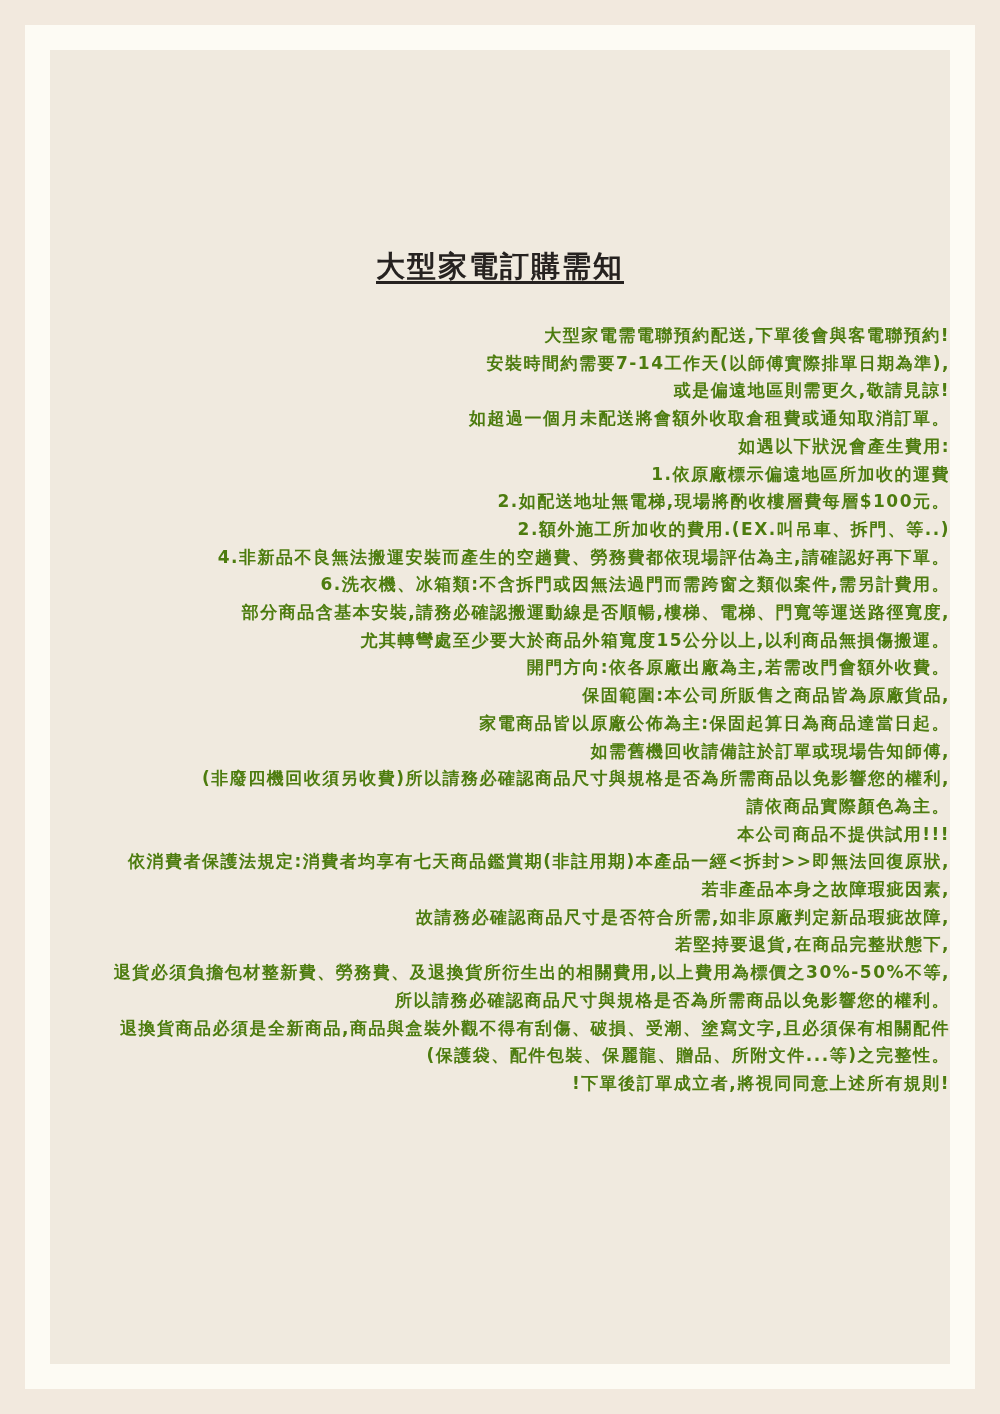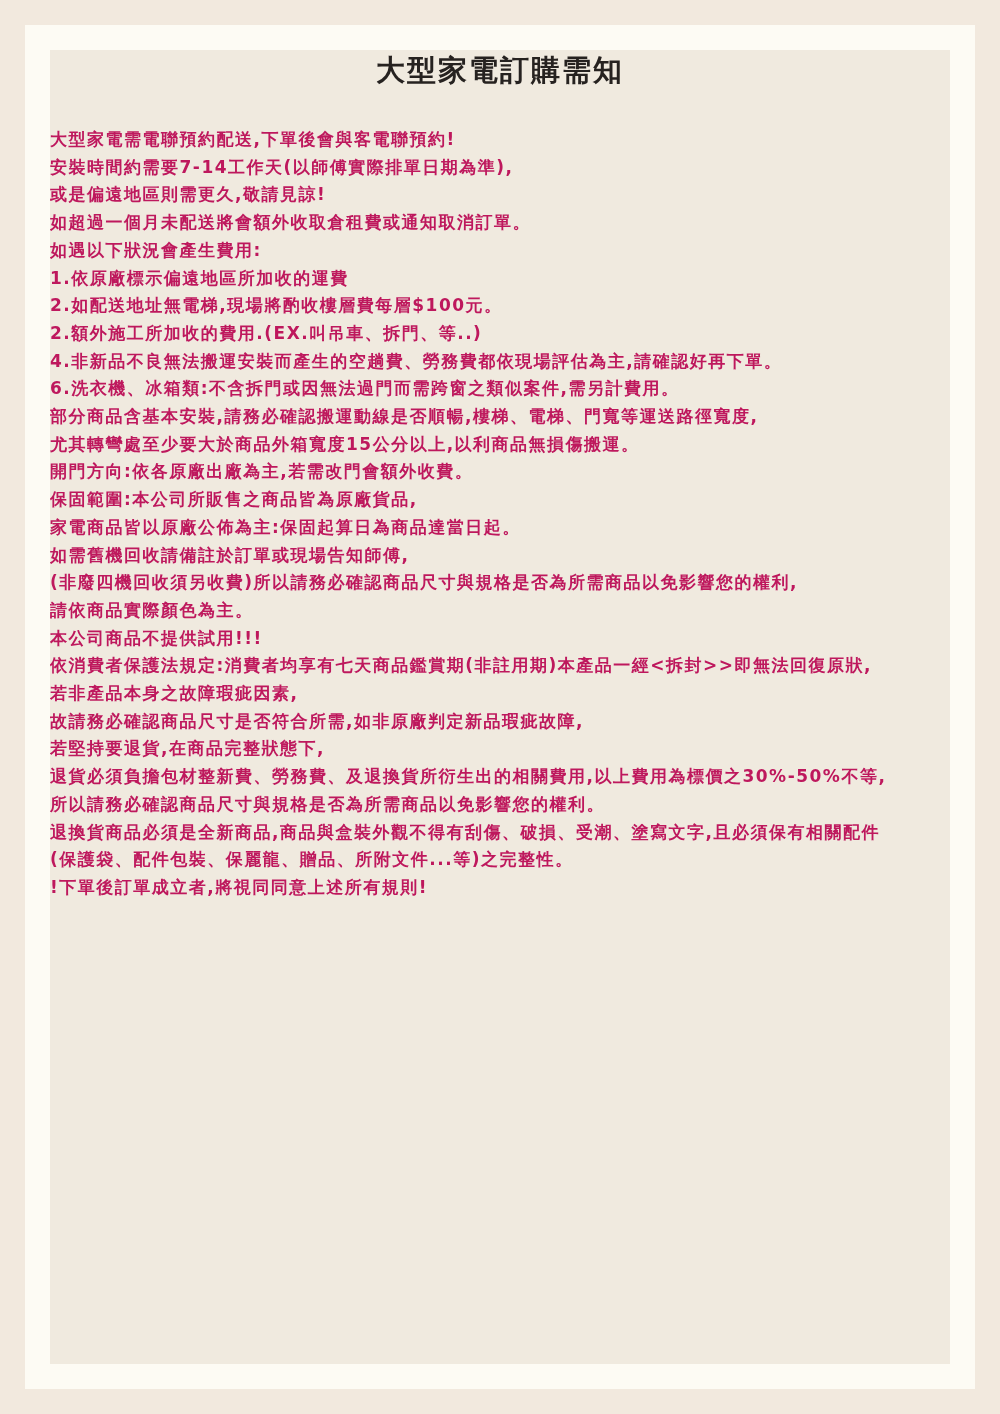--- a/index.html
+++ b/index.html
@@ -26,38 +26,40 @@
     position: absolute;
     left: 25px;
     top: 25px;
     right: 25px;
     bottom: 25px;
     background: #f0eadf;
     overflow: hidden;
   }
   .title {
     margin: 0;
+    padding-top: 196px;
     text-align: center;
     font-size: 29px;
     line-height: 40px;
     font-weight: bold;
     color: #262220;
     letter-spacing: 2px;
+    text-decoration: underline;
     text-decoration-thickness: 3px;
     text-underline-offset: 5px;
   }
   .lines {
     margin-top: 36px;
   }
   .line {
     margin: 0;
-    text-align: left;
+    text-align: right;
     font-size: 17px;
     font-weight: bold;
-    color: #be185d;
+    color: #4d7c0f;
     line-height: 27.7px;
     letter-spacing: 1.5px;
     white-space: nowrap;
   }
 </style>
 </head>
 <body>
 
 <div class="outer">
   <div class="frame">

